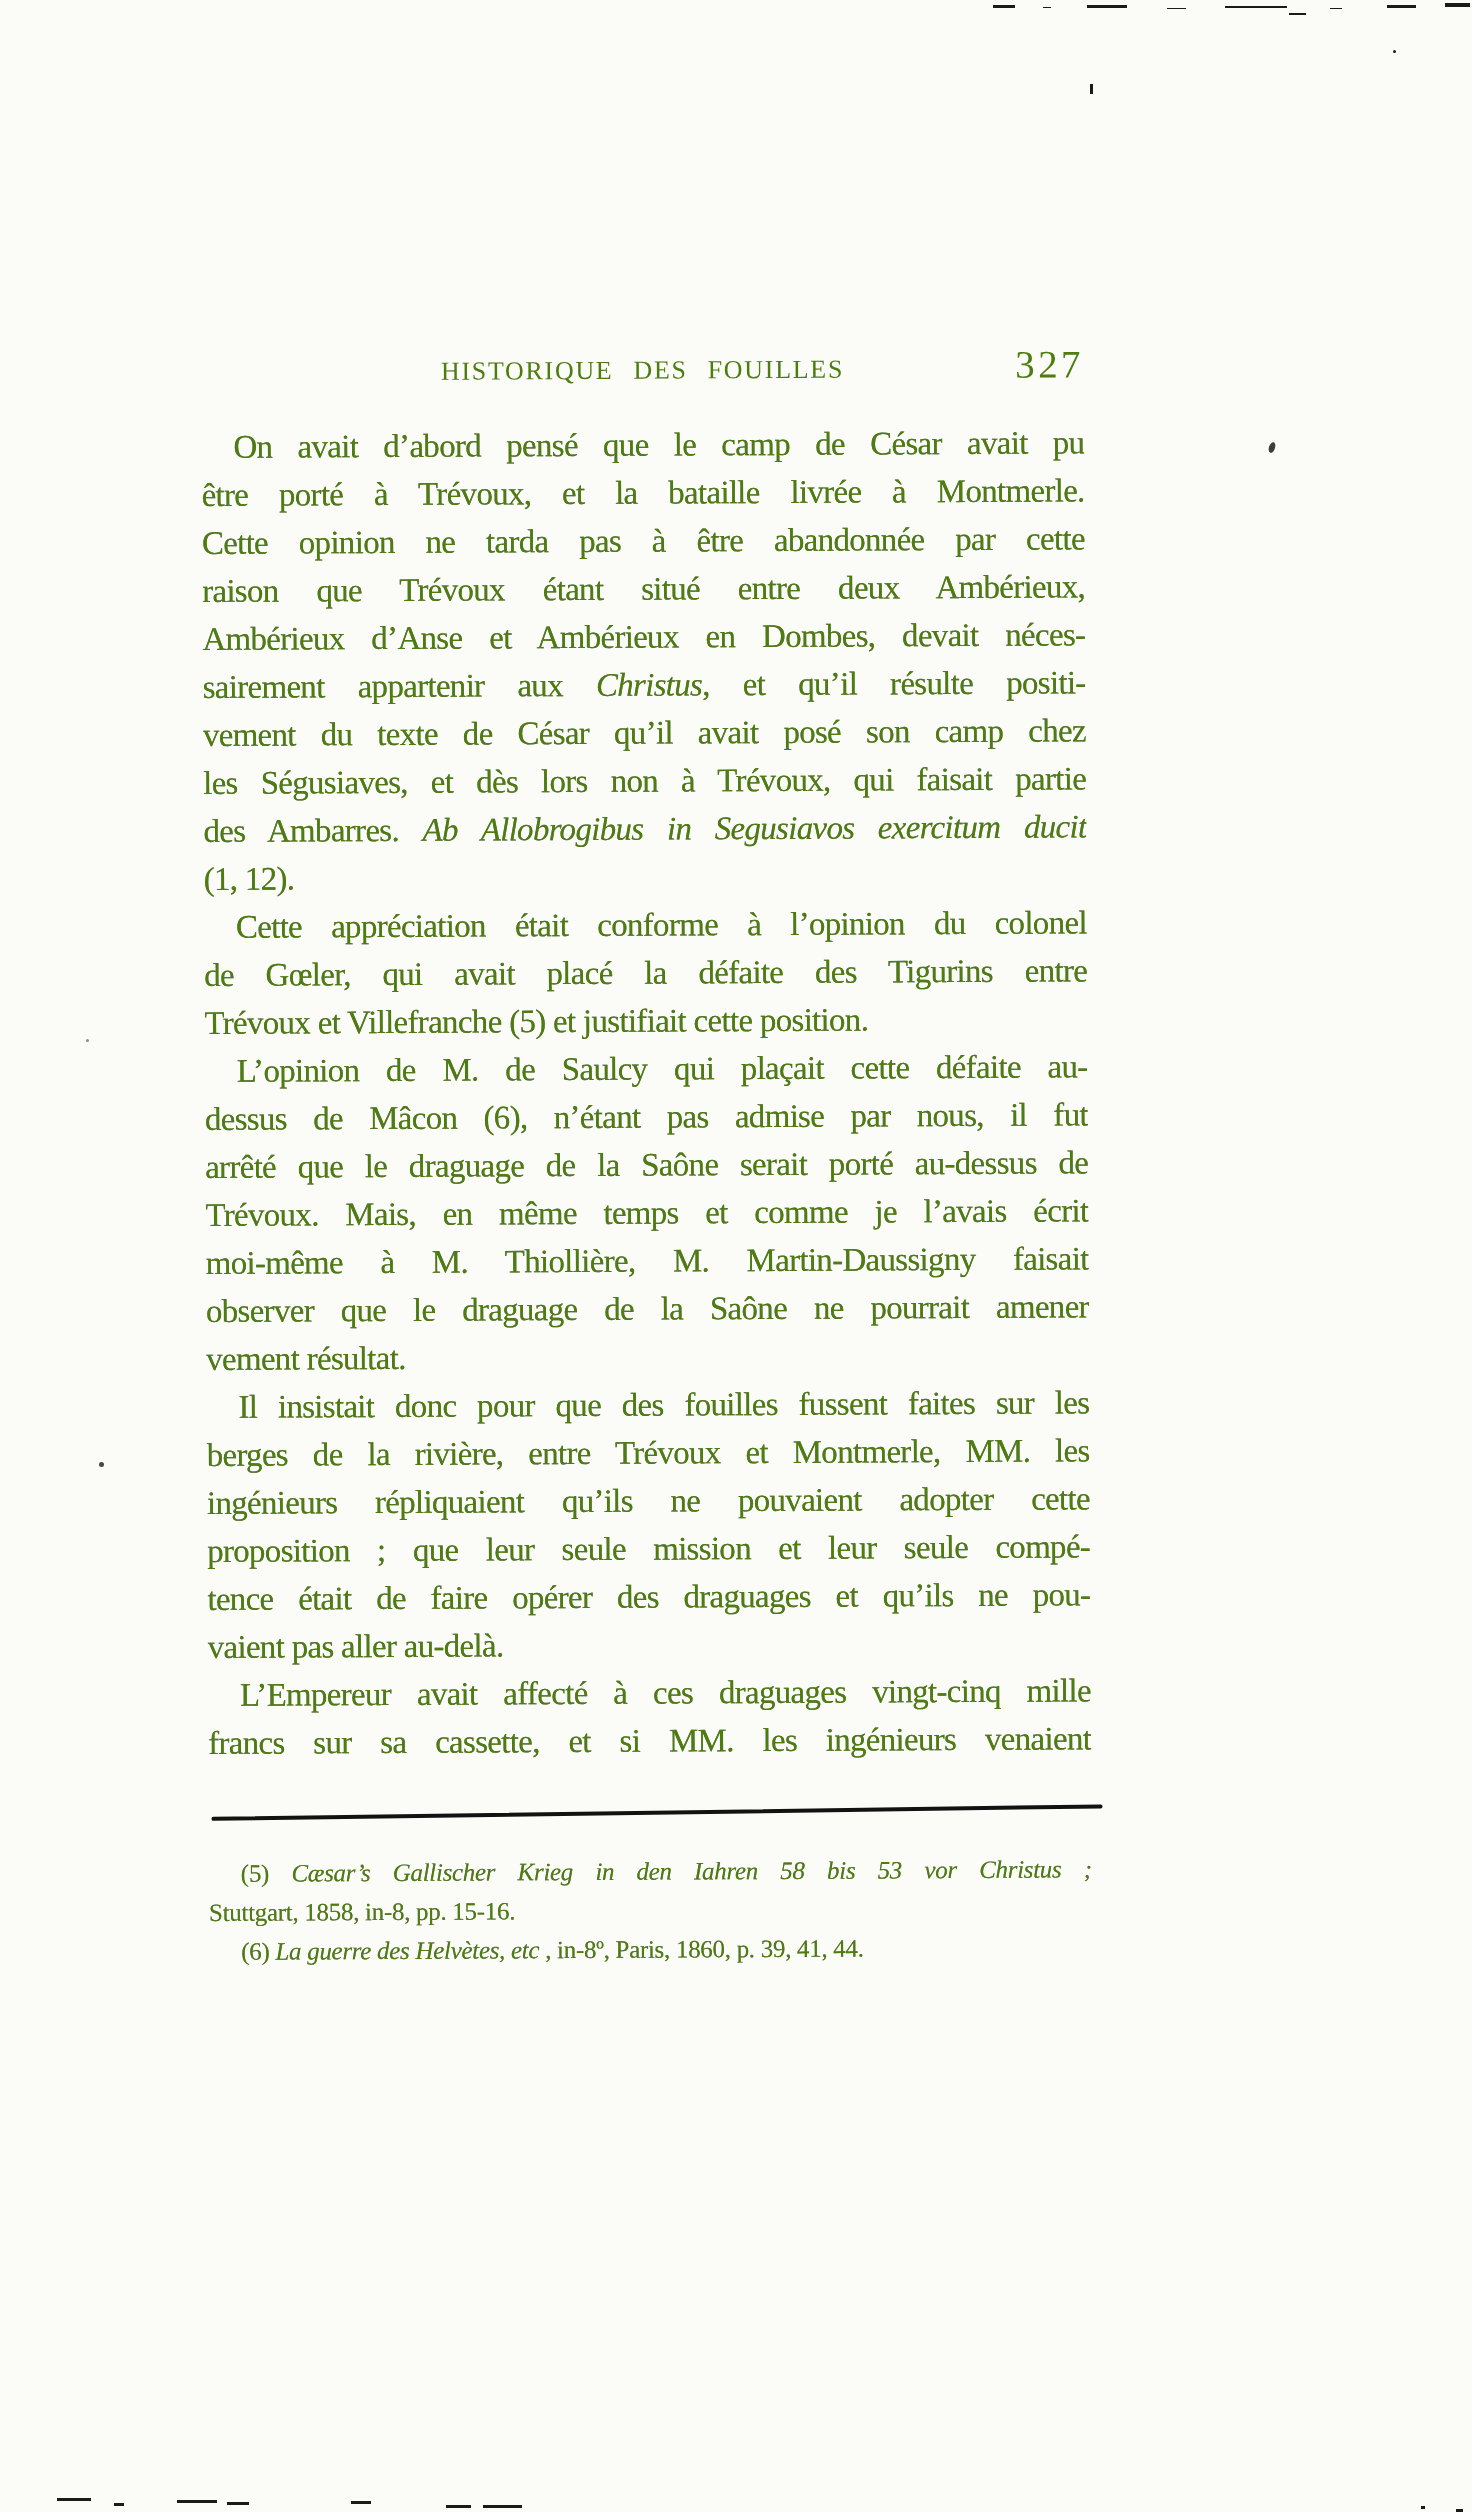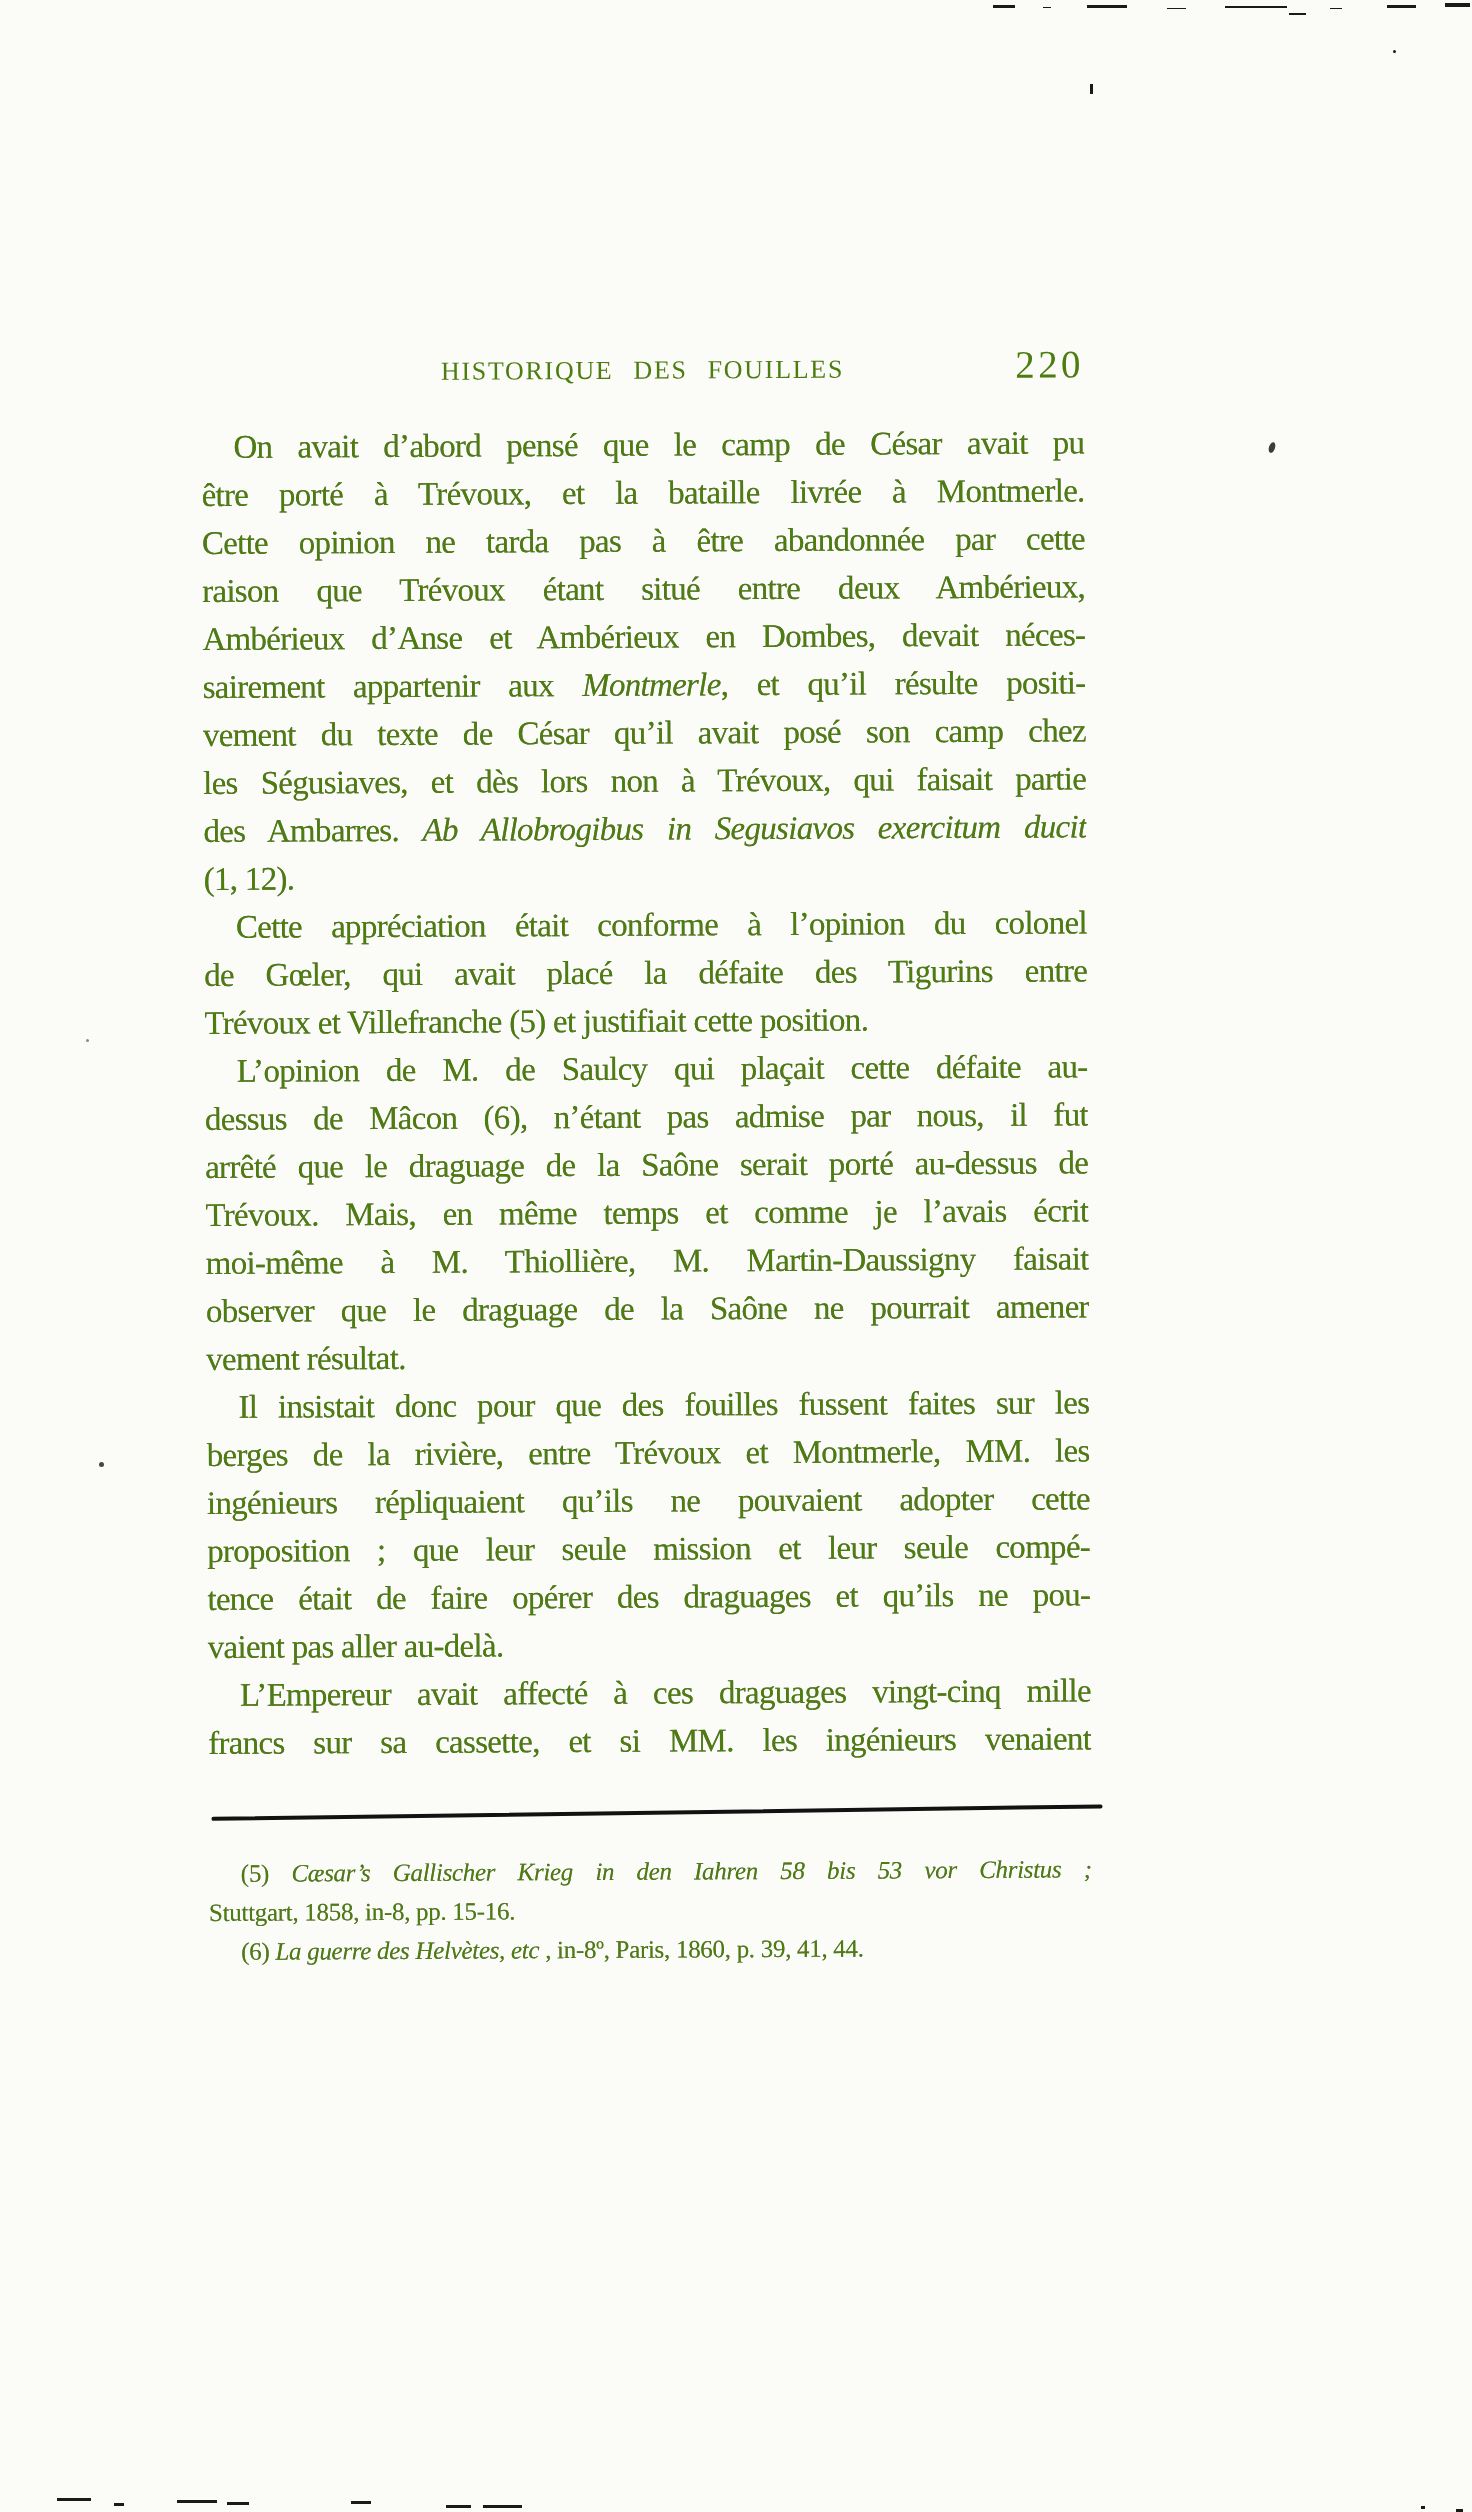--- a/index.html
+++ b/index.html
@@ -53,31 +53,31 @@
   .speck { position:absolute; background:#1a1a1a; }
 </style>
 </head>
 <body>
 
 <div class="page">
   <div class="content">
 
     <div class="running-header">
       <span class="header-title">HISTORIQUE DES FOUILLES</span>
-      <span class="page-number">220</span>
+      <span class="page-number">327</span>
     </div>
 
     <div class="body-text">
 
       <div class="line indent"><span>On avait d’abord pensé que le camp de César avait pu</span><em></em><span></span></div>
       <div class="line"><span>être porté à Trévoux, et la bataille livrée à Montmerle.</span><em></em><span></span></div>
       <div class="line"><span>Cette opinion ne tarda pas à être abandonnée par cette</span><em></em><span></span></div>
       <div class="line"><span>raison que Trévoux étant situé entre deux Ambérieux,</span><em></em><span></span></div>
       <div class="line"><span>Ambérieux d’Anse et Ambérieux en Dombes, devait néces-</span><em></em><span></span></div>
-      <div class="line"><span>sairement appartenir aux </span><em>Montmerle</em><span>, et qu’il résulte positi-</span></div>
+      <div class="line"><span>sairement appartenir aux </span><em>Christus</em><span>, et qu’il résulte positi-</span></div>
       <div class="line"><span>vement du texte de César qu’il avait posé son camp chez</span><em></em><span></span></div>
       <div class="line"><span>les Ségusiaves, et dès lors non à Trévoux, qui faisait partie</span><em></em><span></span></div>
       <div class="line"><span>des Ambarres. </span><em>Ab Allobrogibus in Segusiavos exercitum ducit</em><span></span></div>
       <div class="line last"><span>(1, 12).</span><em></em><span></span></div>
 
       <div class="line indent"><span>Cette appréciation était conforme à l’opinion du colonel</span><em></em><span></span></div>
       <div class="line"><span>de Gœler, qui avait placé la défaite des Tigurins entre</span><em></em><span></span></div>
       <div class="line last"><span>Trévoux et Villefranche (5) et justifiait cette position.</span><em></em><span></span></div>
 
       <div class="line indent"><span>L’opinion de M. de Saulcy qui plaçait cette défaite au-</span><em></em><span></span></div>

